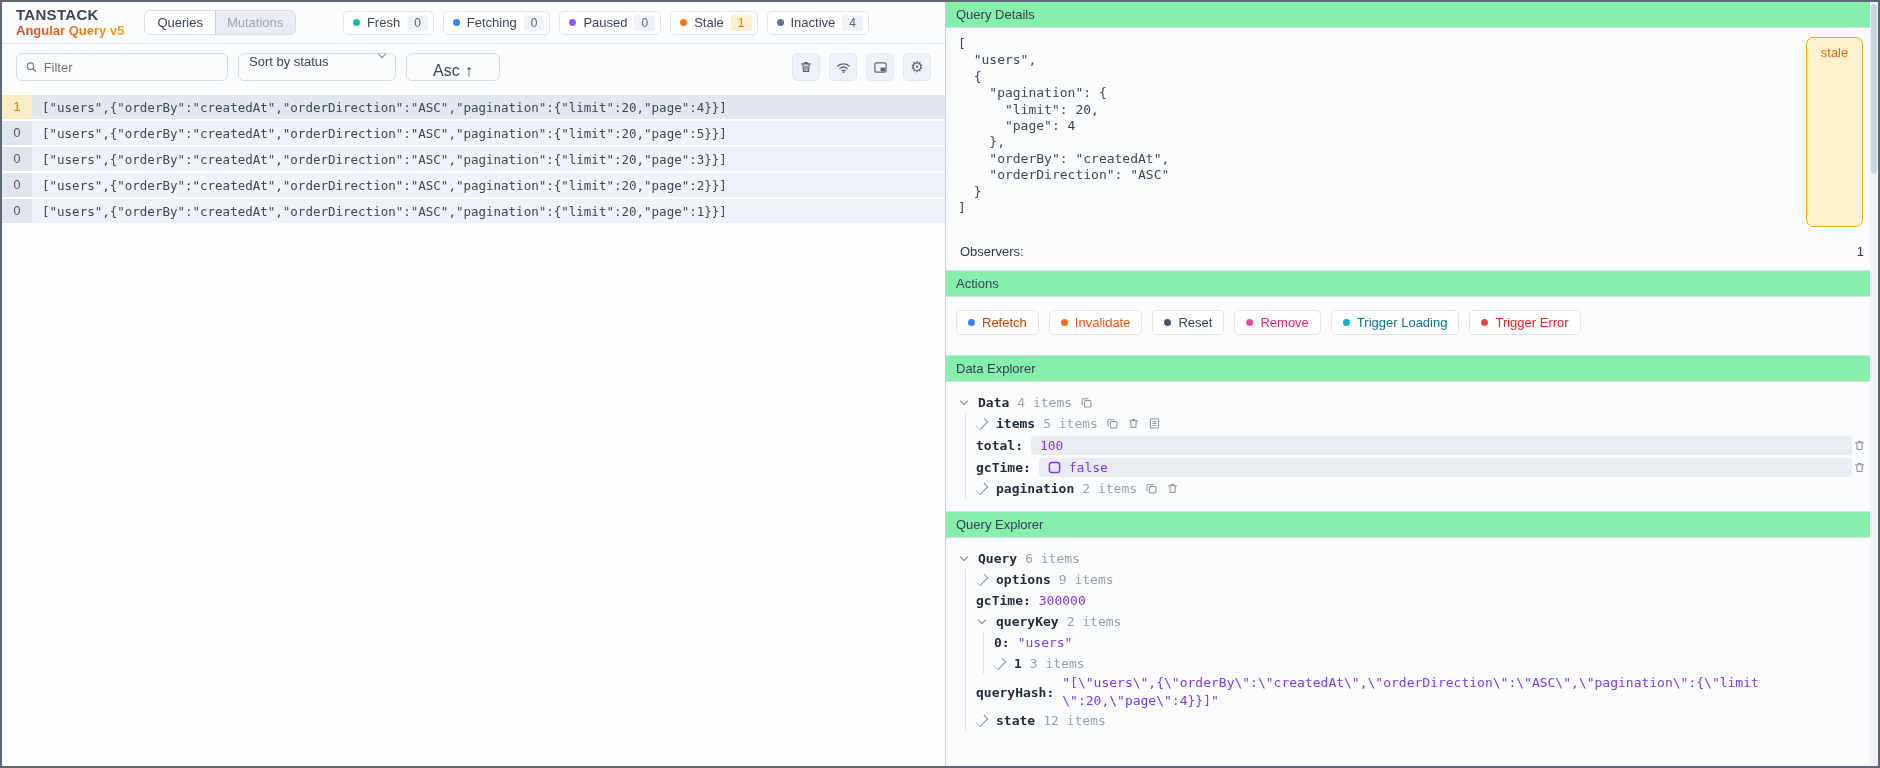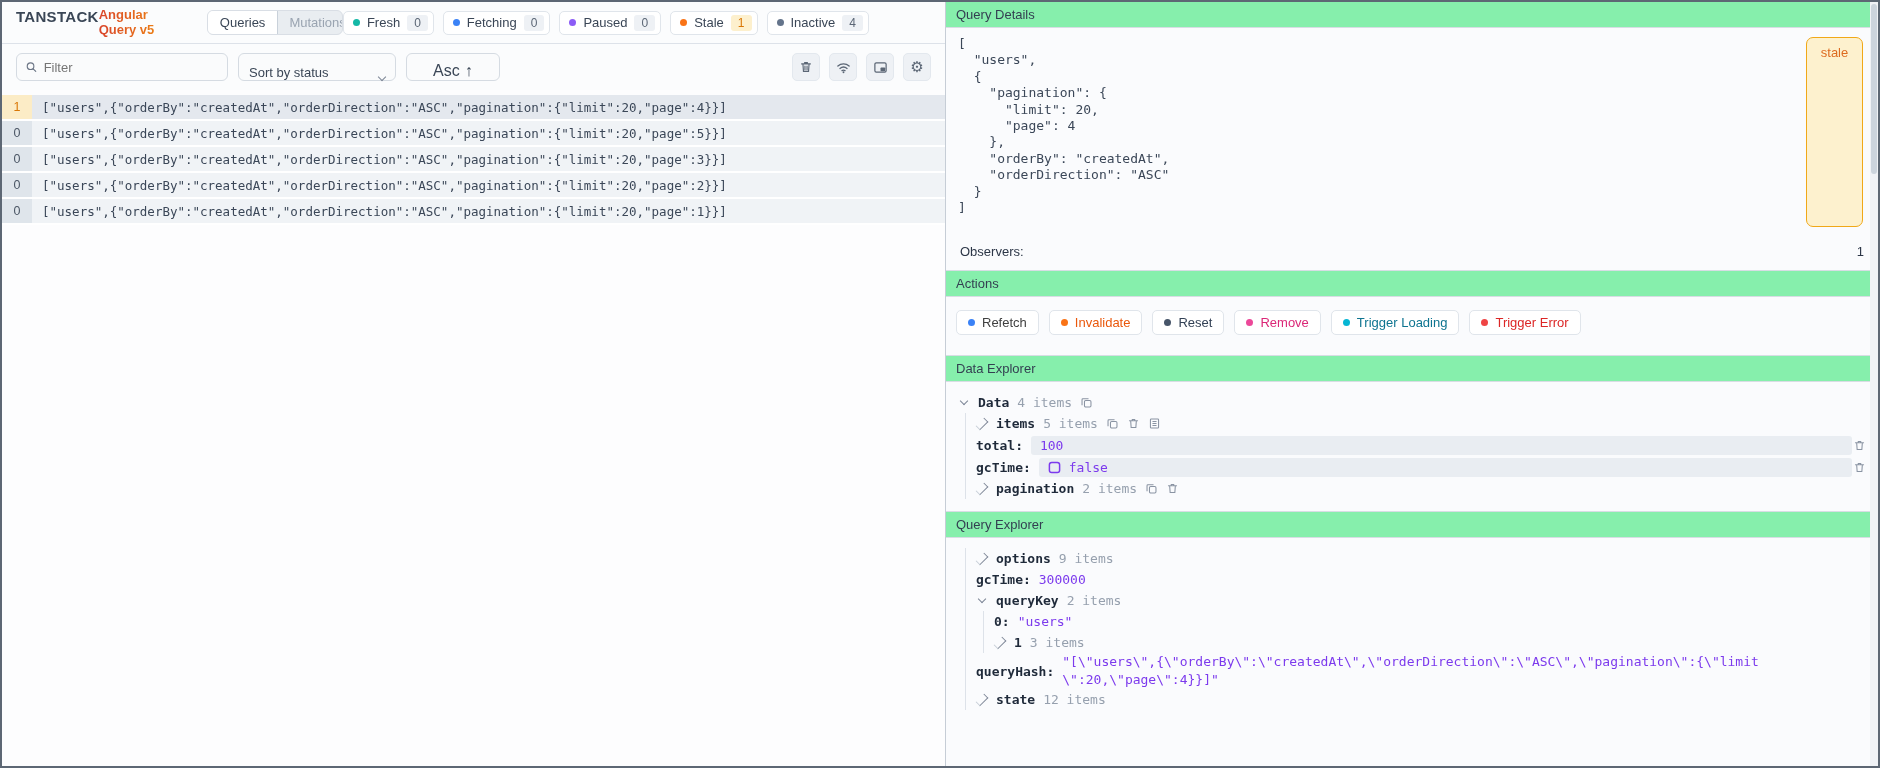--- a/index.html
+++ b/index.html
@@ -2,36 +2,36 @@
 <html><head>
 <meta charset="utf-8">
 <style>
   * { margin:0; padding:0; box-sizing:border-box; }
   html,body { width:1880px; height:768px; background:#fff; font-family:"Liberation Sans", sans-serif; }
   .app { width:1880px; height:768px; border:2px solid #5d6774; display:flex; overflow:hidden; background:#fbfcfd; }
 
   
   .left { width:943px; min-width:943px; display:flex; flex-direction:column; background:#fdfdfe; }
   .hdr { height:42px; display:flex; align-items:center; padding:0 14px; border-bottom:1px solid #dde2e9; background:#fbfcfd; }
-  .logo { display:flex; flex-direction:row; line-height:1.15; margin-right:20px; }
+  .logo { display:flex; flex-direction:column; line-height:1.15; margin-right:20px; }
   .logo-title { font-size:15px; font-weight:800; color:#3a4656; letter-spacing:.3px; }
   .logo-sub { font-size:13px; font-weight:800; background:linear-gradient(90deg,#d9442a,#f59e0b); -webkit-background-clip:text; background-clip:text; color:transparent; }
   .seg { display:flex; background:#e9edf1; border:1px solid #d9dee5; border-radius:6px; overflow:hidden; }
   .seg-btn { font-size:13px; padding:4px 12px; color:#9aa4b1; background:transparent; border:none; cursor:pointer; font-family:inherit; }
   .seg-btn.active { background:#fff; color:#3a4656; border-radius:0; border:1px solid #c9d1da; margin:-1px; }
   .badges { display:flex; gap:9px; margin-left:auto; margin-right:62px; }
   .badge { display:flex; align-items:center; gap:7px; background:#fff; border:1px solid #e0e5eb; border-radius:5px; padding:3px 5px 3px 9px; font-size:13px; color:#3a4656; }
   .dot { width:7px; height:7px; border-radius:50%; display:inline-block; }
   .cnt { font-size:12px; color:#5b6675; background:#eef1f5; border-radius:3px; padding:1px 7px; }
   .cnt.warn { background:#fdf0cd; color:#d97706; }
 
   .toolbar { height:46px; display:flex; align-items:center; gap:10px; padding:0 14px; background:#fbfcfd; }
   .filter-box { display:flex; align-items:center; gap:6px; width:212px; height:28px; border:1px solid #d5dbe2; border-radius:6px; background:#fafbfc; padding:0 8px; color:#6b7585; }
   .filter-box input { border:none; outline:none; background:transparent; font-size:13px; color:#3a4656; width:100%; font-family:inherit; }
-  .select-box { display:flex; align-items:flex-end; justify-content:space-between; width:158px; height:28px; border:1px solid #d5dbe2; border-radius:6px; background:#fafbfc; padding:0 10px; font-size:13px; color:#3a4656; cursor:pointer; }
+  .select-box { display:flex; align-items:flex-start; justify-content:space-between; width:158px; height:28px; border:1px solid #d5dbe2; border-radius:6px; background:#fafbfc; padding:0 10px; font-size:13px; color:#3a4656; cursor:pointer; }
   .asc-btn { display:flex; align-items:flex-end; gap:5px; height:28px; border:1px solid #d5dbe2; border-radius:6px; background:#fafbfc; padding:0 26px; font-size:16px; color:#3a4656; cursor:pointer; font-family:inherit; }
   .tool-icons { margin-left:auto; display:flex; gap:9px; }
   .icon-btn { width:28px; height:28px; display:flex; align-items:center; justify-content:center; background:#eef1f5; border:1px solid #e3e8ee; border-radius:5px; color:#5b6675; cursor:pointer; font-size:15px; }
 
   .qrows { display:flex; flex-direction:column; margin-top:5px; }
   .qrow { display:flex; align-items:stretch; height:26px; background:#f0f3f6; border-bottom:2px solid #fff; cursor:pointer; }
   .qrow.sel { background:#e4e8ee; }
   .qcount { width:30px; display:flex; align-items:center; justify-content:center; font-size:12.5px; color:#4b5665; background:#dfe5eb; font-weight:500; }
   .qcount.stale { background:#fcecc6; color:#d97706; }
   .qkey { display:flex; align-items:center; padding:0 10px; font-family:"DejaVu Sans Mono", monospace; font-size:12.5px; color:#3b4758; white-space:nowrap; overflow:hidden; }
@@ -195,21 +195,21 @@
       <div class="kv">
         <span>Observers:</span>
         <span>1</span>
       </div>
     </div>
 
     <div class="secbar">Actions</div>
     <div class="actions">
       <button class="abtn">
         <span class="adot" style="background-color: rgb(59, 130, 246);"></span>
-        <span style="color: #404040;">Refetch</span>
+        <span style="color: #c2410c;">Refetch</span>
       </button>
       <button class="abtn">
         <span class="adot" style="background-color: rgb(249, 115, 22);"></span>
         <span style="color: rgb(234, 88, 12);">Invalidate</span>
       </button>
       <button class="abtn">
         <span class="adot" style="background-color: rgb(71, 85, 105);"></span>
         <span style="color: rgb(51, 65, 85);">Reset</span>
       </button>
       <button class="abtn">
@@ -307,20 +307,27 @@
               <svg viewBox="0 0 16 16" width="13" height="13" fill="none" stroke="currentColor" stroke-width="1.3" stroke-linecap="round">
                 <path d="M3 4.5h10M6.5 4.5V3h3v1.5M4.5 4.5l.6 8.5h5.8l.6-8.5"></path>
               </svg>
             </span>
         </div>
       </div>
     </div>
 
     <div class="secbar">Query Explorer</div>
     <div class="explorer">
+      <div class="xrow">
+        <span class="exp">
+            <span class="chev down"></span>
+          </span>
+        <span class="xkey">Query</span>
+        <span class="xmeta">6 items</span>
+      </div>
       <div class="xchildren">
         <div class="xrow">
           <span class="exp">
               <span class="chev right"></span>
             </span>
           <span class="xkey">options</span>
           <span class="xmeta">9 items</span>
         </div>
         <div class="xrow">
           <span class="xkey">gcTime:</span>

